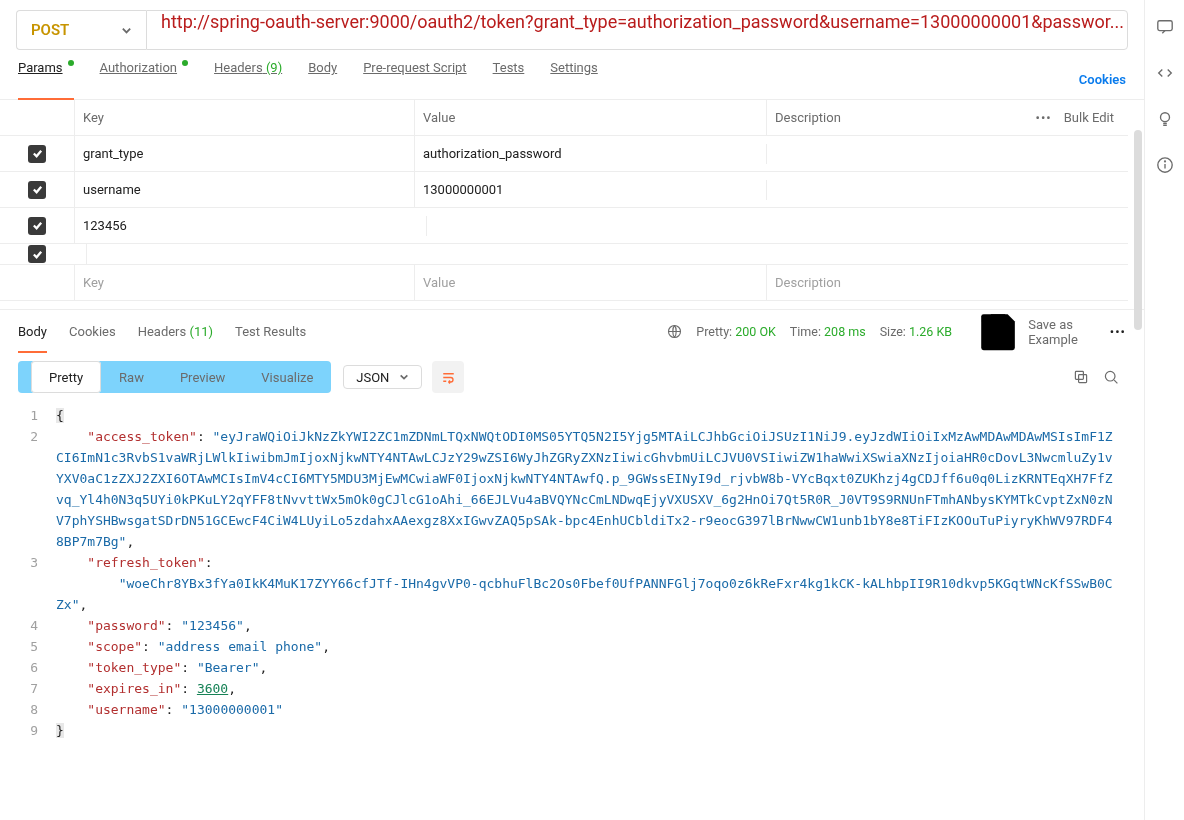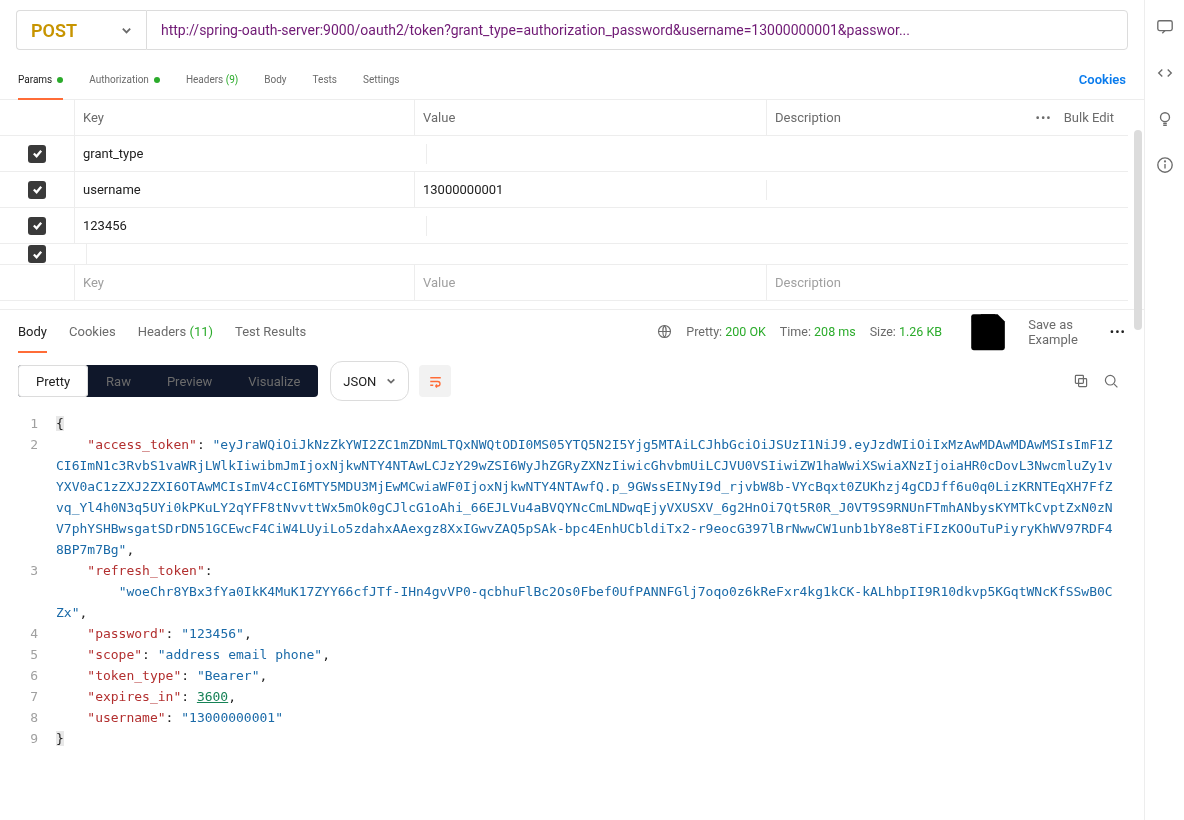--- a/index.html
+++ b/index.html
@@ -1,29 +1,29 @@
 <!DOCTYPE html>
 <html><head>
 <meta charset="utf-8">
 <style>
 * { margin:0; padding:0; box-sizing:border-box; }
 body { font-family:-apple-system,BlinkMacSystemFont,"Segoe UI",Roboto,sans-serif; font-size:13px; color:#212121; background:#fff; display:flex; height:820px; }
 .main { flex:1; display:flex; flex-direction:column; overflow:hidden; }
 .sidebar { width:40px; border-left:1px solid #ededed; display:flex; flex-direction:column; align-items:center; padding-top:18px; gap:28px; }
 .sidebar svg { width:18px; height:18px; stroke:#6b6b6b; fill:none; stroke-width:1.5; }
 .topbar { display:flex; align-items:center; gap:0; padding:10px 16px 10px 16px; }
-.method { width:130px; height:40px; border:1px solid #dcdcdc; border-right:none; border-radius:4px 0 0 4px; display:flex; align-items:center; padding:0 14px; justify-content:space-between; font-weight:600; color:#c79400; font-size:18px; cursor:pointer; }
+.method { width:130px; height:40px; border:1px solid #dcdcdc; border-right:none; border-radius:4px 0 0 4px; display:flex; align-items:center; padding:0 14px; justify-content:space-between; font-weight:600; color:#c79400; font-size:15px; cursor:pointer; }
 .method svg { width:11px; height:11px; stroke:#6b6b6b; fill:none; stroke-width:2; }
-.urlbox { flex:1; height:40px; border:1px solid #dcdcdc; border-radius:0 4px 4px 0; padding:0 14px; display:flex; align-items:center; font-size:14px; color:#701a75; overflow:hidden; white-space:nowrap; }
+.urlbox { flex:1; height:40px; border:1px solid #dcdcdc; border-radius:0 4px 4px 0; padding:0 14px; display:flex; font-size:18px; color:#b91c1c; overflow:hidden; white-space:nowrap; }
 .sendwrap { margin-left:8px; display:flex; }
 .sendbtn { background:#097bed; color:#fff; border:none; height:40px; padding:0 24px; font-weight:600; font-size:14px; border-radius:4px 0 0 4px; cursor:pointer; }
 .senddd { background:#097bed; width:34px; height:40px; border:none; border-left:1px solid rgba(255,255,255,.25); border-radius:0 4px 4px 0; display:flex; align-items:center; justify-content:center; cursor:pointer; }
 .senddd svg { width:11px; height:11px; stroke:#fff; fill:none; stroke-width:2; }
 .tabs { display:flex; align-items:center; padding:0 18px; gap:26px; border-bottom:1px solid #ededed; height:40px; }
-.tabs .tab { font-size:10px; color:#6b6b6b; cursor:pointer; height:100%; display:flex; align-items:center; position:relative; }
+.tabs .tab { font-size:13px; color:#6b6b6b; cursor:pointer; height:100%; display:flex; align-items:flex-start; position:relative;text-decoration:underline; }
 .tabs .tab.active { color:#212121; }
 .tabs .tab.active::after { content:""; position:absolute; left:0; right:0; bottom:-1px; height:2px; background:#ff6c37; }
 .dot { width:6px; height:6px; border-radius:50%; background:#2bab2b; display:inline-block; margin-left:5px; vertical-align:middle; }
 .count { color:#2bab2b; }
 .spacer { flex:1; }
 .cookies-link { color:#097bed; font-weight:600; font-size:13px; cursor:pointer; }
 .params-head, .params-row { display:flex; align-items:center; border-bottom:1px solid #ededed; font-size:13px; }
 .params-container { padding:0 16px 2px 0; }
 .colchk { width:74px; display:flex; justify-content:center; }
 .colkey { width:340px; padding:10px 8px; }
@@ -38,26 +38,26 @@
 .chk { width:18px; height:18px; background:#3a3a3a; border-radius:3px; display:flex; align-items:center; justify-content:center; cursor:pointer; }
 .chk svg { width:11px; height:11px; stroke:#fff; fill:none; stroke-width:2.5; }
 .placeholder { color:#a0a0a0; }
 .respbar { display:flex; align-items:center; padding:0 18px; height:44px; border-top:1px solid #ededed; gap:22px; }
 .respbar .rtab { font-size:13px; color:#6b6b6b; cursor:pointer; height:100%; display:flex; align-items:center; position:relative; }
 .respbar .rtab.active { color:#212121; }
 .respbar .rtab.active::after { content:""; position:absolute; left:0; right:0; bottom:0; height:2px; background:#ff6c37; }
 .meta { font-size:12.5px; color:#6b6b6b; display:flex; align-items:center; gap:14px; }
 .meta .gval { color:#2bab2b; }
 .meta svg { width:15px; height:15px; stroke:#6b6b6b; fill:none; stroke-width:1.5; }
-.save-ex { font-size:13px; color:#6b6b6b; cursor:pointer; display:flex; align-items:center; gap:16px;}
+.save-ex { font-size:13px; color:#6b6b6b; cursor:pointer; display:flex; align-items:center; gap:6px;}
 .viewbar { display:flex; align-items:center; padding:8px 18px; gap:0; }
-.viewseg { display:flex; background:#0f172a; border-radius:4px; overflow:hidden; height:32px; }
+.viewseg { display:flex; background:#7dd3fc; border-radius:4px; overflow:hidden; height:32px;padding-left:13px; }
 .viewseg .seg { padding:0 18px; display:flex; align-items:center; font-size:13px; color:#6b6b6b; cursor:pointer; }
 .viewseg .seg.active { background:#fff; color:#212121; box-shadow:0 0 0 1px #dcdcdc inset; border-radius:4px; }
-.fmt { margin-left:12px; height:40px; border:1px solid #dcdcdc; border-radius:12px; display:flex; align-items:center; padding:0 12px; gap:10px; font-size:13px; cursor:pointer; }
+.fmt { margin-left:12px; height:24px; border:1px solid #dcdcdc; border-radius:4px; display:flex; align-items:center; padding:0 12px; gap:10px; font-size:13px; cursor:pointer; }
 .fmt svg { width:10px; height:10px; stroke:#6b6b6b; fill:none; stroke-width:2; }
 .wrapbtn { margin-left:10px; width:32px; height:32px; background:#f2f2f2; border-radius:4px; display:flex; align-items:center; justify-content:center; cursor:pointer; }
 .wrapbtn svg { width:15px; height:15px; stroke:#ff6c37; fill:none; stroke-width:1.8; }
 .viewbar .rspacer { flex:1; }
 .ricon { width:30px; display:flex; justify-content:center; cursor:pointer; }
 .ricon svg { width:16px; height:16px; stroke:#6b6b6b; fill:none; stroke-width:1.5; }
 .code { flex:1; overflow:auto; padding:4px 0 10px 0; font-family:ui-monospace,SFMono-Regular,Menlo,Consolas,monospace; font-size:13px; line-height:21px; }
 .cline { display:flex; }
 .ln { width:56px; text-align:right; padding-right:18px; color:#a0a0a0; user-select:none; flex-shrink:0; }
 .ct { flex:1; white-space:pre-wrap; word-break:break-all; padding-right:30px; }
@@ -94,20 +94,23 @@
       </div>
     <div class="tab">
         <span>Authorization</span>
         <span class="dot"></span>
       </div>
     <div class="tab"><span>Headers</span>&nbsp;<span class="count">(9)</span></div>
     <div class="tab">
         <span>Body</span>
       </div>
     <div class="tab">
+        <span>Pre-request Script</span>
+      </div>
+    <div class="tab">
         <span>Tests</span>
       </div>
     <div class="tab">
         <span>Settings</span>
       </div>
     <div class="spacer"></div>
     <div class="cookies-link">Cookies</div>
   </div>
 
   <div class="params-container">
@@ -124,20 +127,21 @@
     <div id="param-rows">
         <div class="params-row">
           <div class="colchk">
             <div class="chk">
               <svg viewBox="0 0 12 12">
                 <polyline points="2,6 5,9 10,3"></polyline>
               </svg>
             </div>
           </div>
           <div class="colkey">grant_type</div>
+          <div class="colval">authorization_password</div>
           <div class="coldesc"></div>
         </div>
         <div class="params-row">
           <div class="colchk">
             <div class="chk">
               <svg viewBox="0 0 12 12">
                 <polyline points="2,6 5,9 10,3"></polyline>
               </svg>
             </div>
           </div>

